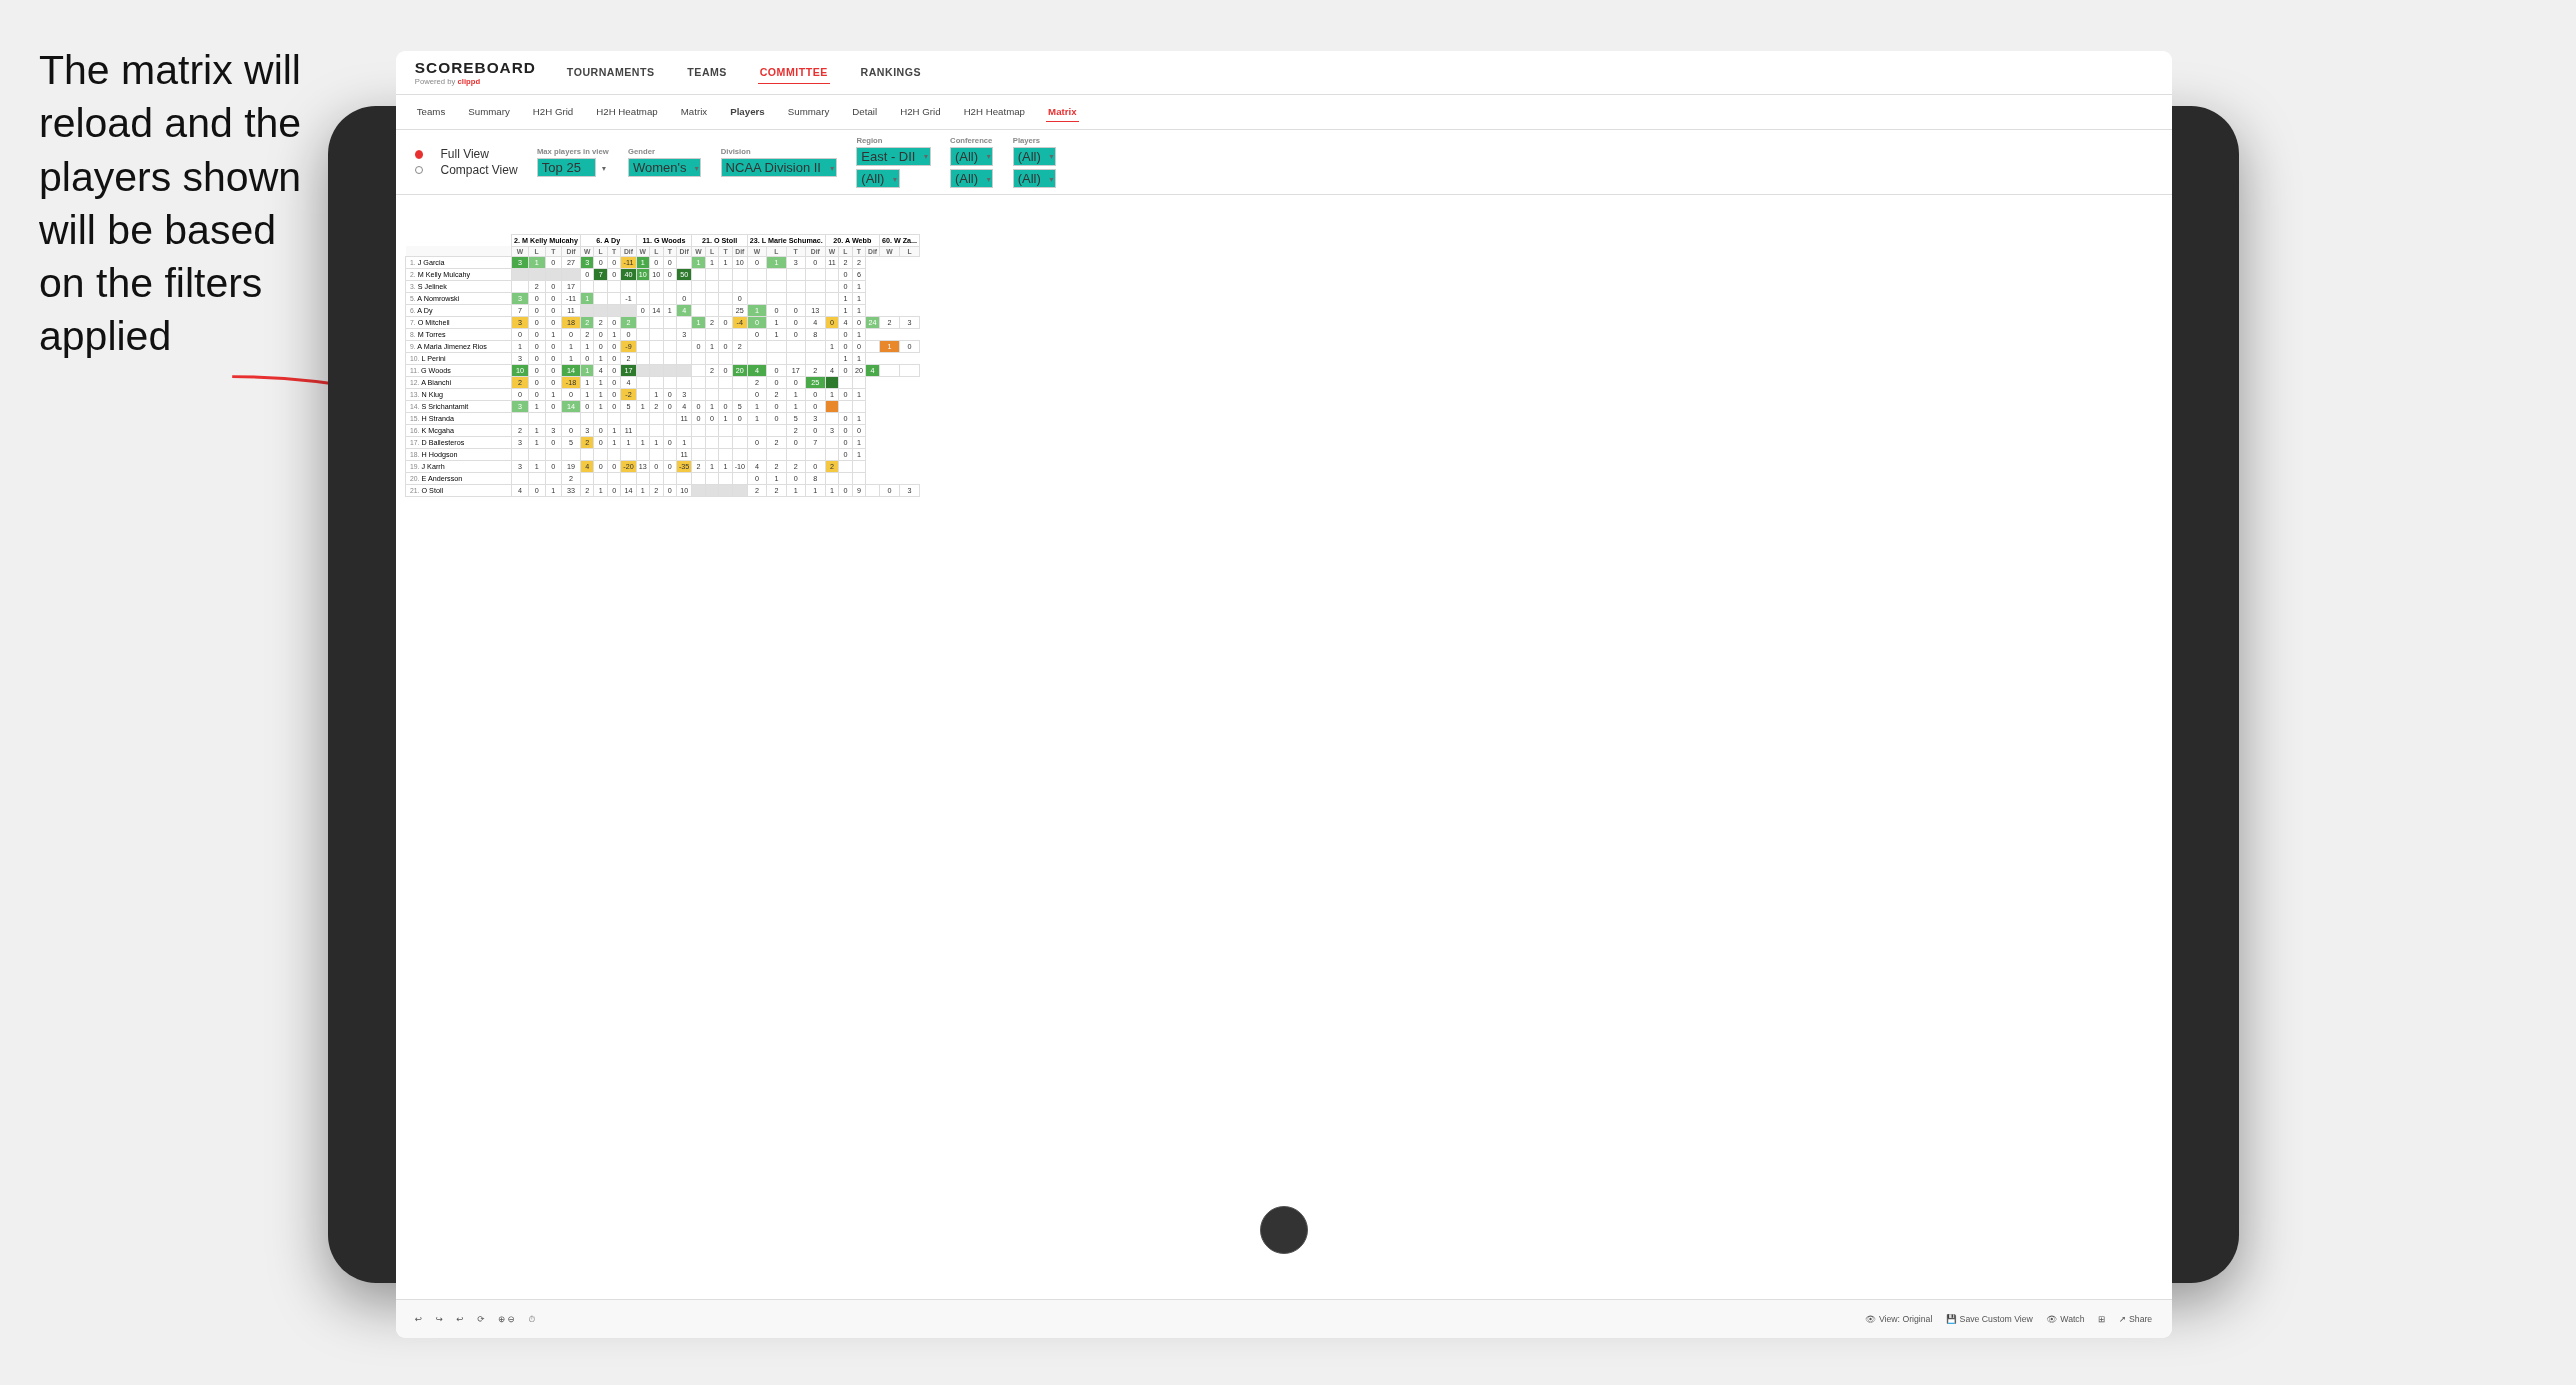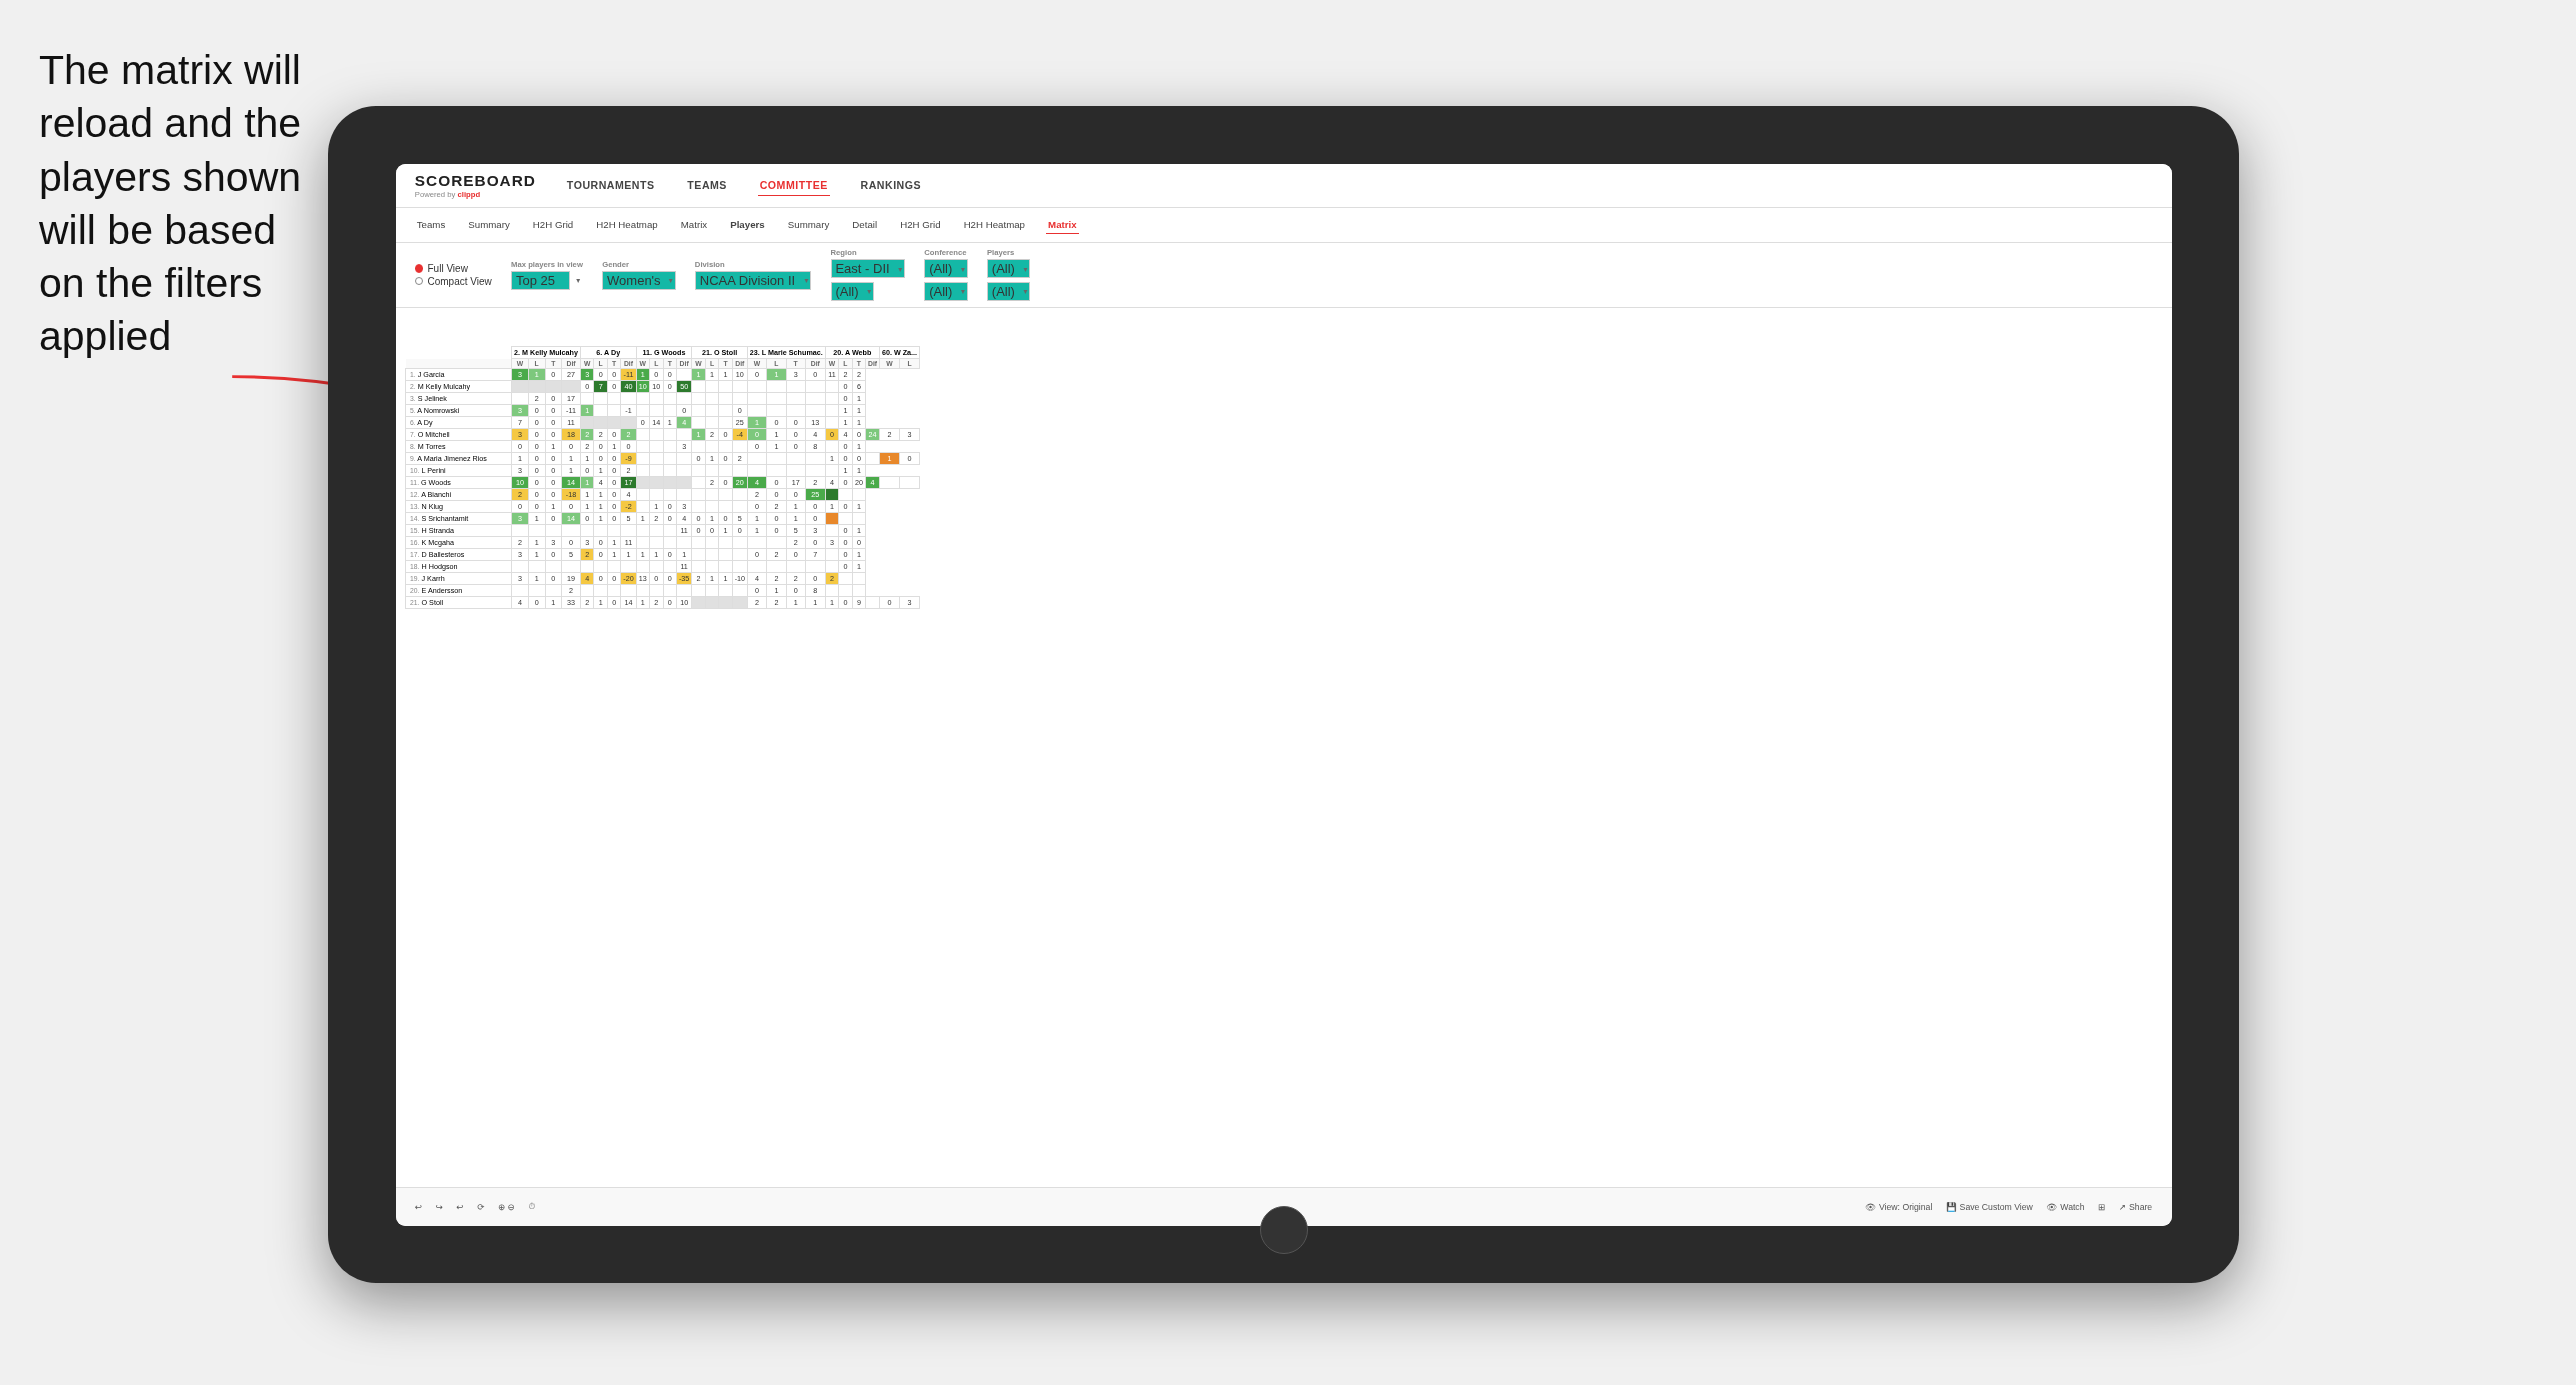--- a/index.html
+++ b/index.html
@@ -34,21 +34,21 @@
       background: #2a2a2a;
       border-radius: 48px;
       box-shadow: 0 19.3px 58px rgba(0,0,0,0.4);
       display: flex;
       align-items: center;
       justify-content: center;
     }
 
     .tablet-screen {
       width: 1776px;
-      height: 1062px;
+      height: 1287px;
       background: #fff;
       border-radius: 9.7px;
       overflow: hidden;
       display: flex;
       flex-direction: column;
     }
 
     
     .top-nav {
       display: flex;
@@ -144,22 +144,22 @@
 
     .view-options {
       display: flex;
       flex-direction: column;
       gap: 1.9px;
     }
 
     .radio-option {
       display: flex;
       align-items: center;
-      gap: 4px;
-      font-size: 10px;
+      gap: 17px;
+      font-size: 12px;
       color: #333;
     }
 
     .radio-circle {
       width: 8.7px;
       height: 8.7px;
       border-radius: 50%;
       border: 1px solid #888;
     }
 

